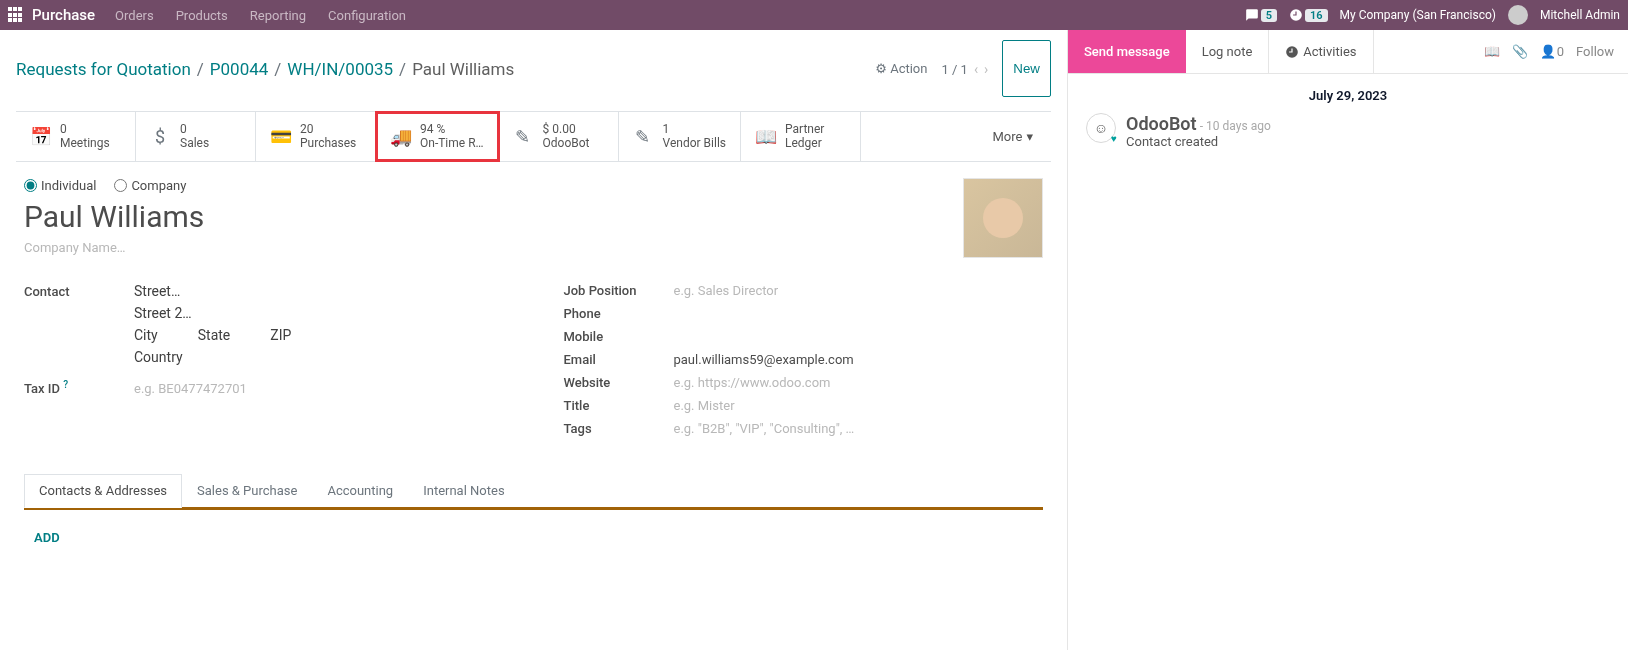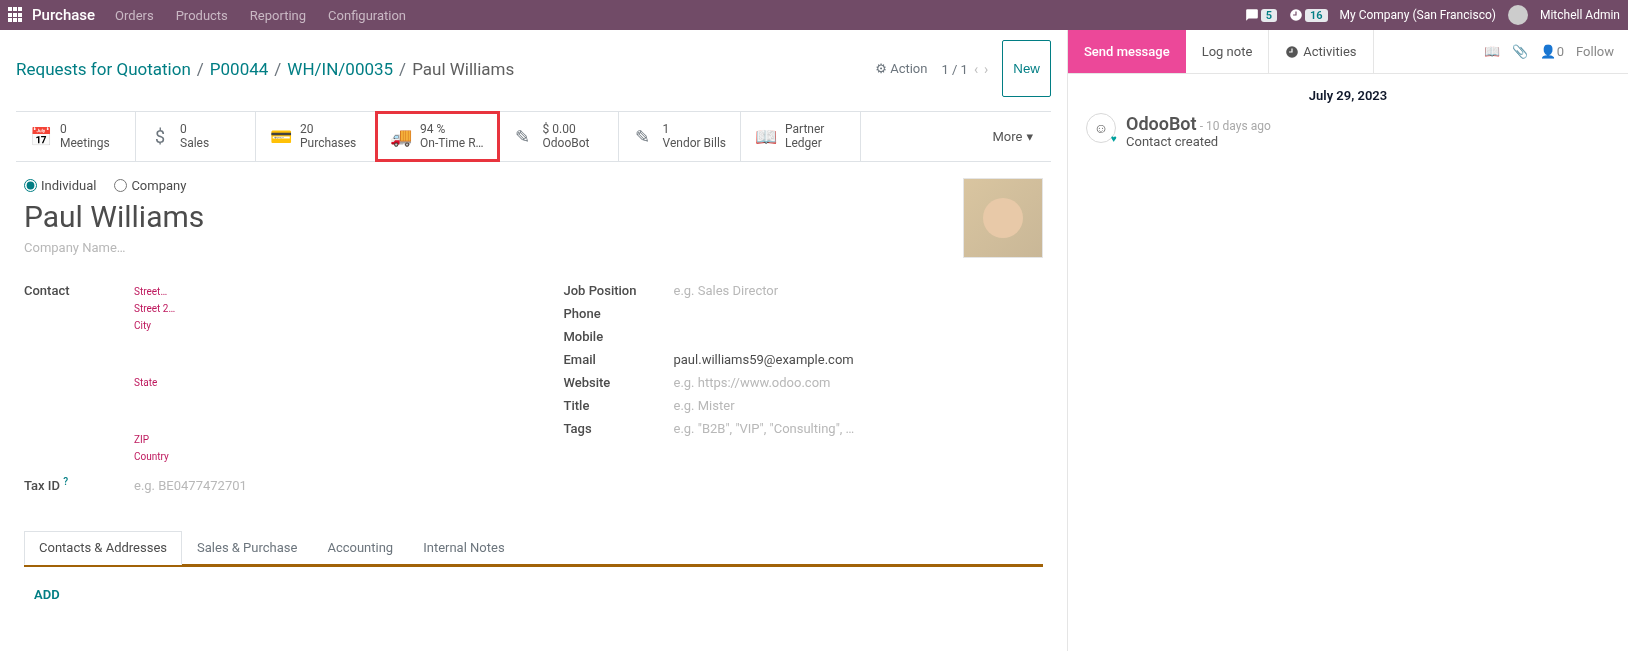--- a/index.html
+++ b/index.html
@@ -36,22 +36,22 @@
 .radio-row { display: flex; align-items: center; gap: 18px; font-size: 13px; margin-bottom: 6px; }
 .radio-row label { display: flex; align-items: center; gap: 4px; }
 .contact-name { font-size: 30px; color: #4c4c4c; margin: 4px 0 6px; font-weight: 400; }
 .company-name-ph { color: #b8b8b8; font-size: 13px; margin-bottom: 28px; }
 .two-col { display: flex; gap: 60px; }
 .col { flex: 1; }
 .field-row { display: flex; margin-bottom: 8px; font-size: 13px; align-items: baseline; }
 .field-row .label { width: 110px; color: #4c4c4c; font-weight: 500; }
 .field-row .val { color: #4c4c4c; }
 .field-row .placeholder { color: #b8b8b8; }
-.address-block .subrow { color: #be185d; font-size: 10px; margin-bottom: 6px; }
-.address-grid { display: flex; gap: 40px; flex-direction: column; }
+.address-block .subrow { color: #404040; font-size: 14px; margin-bottom: 6px; }
+.address-grid { display: flex; gap: 40px; }
 .photo { width: 80px; height: 80px; background: linear-gradient(135deg,#d9c5a0 0%, #c9b797 100%); border: 1px solid #e5e5e5; float: right; margin: 0 0 10px 10px; display: flex; align-items: center; justify-content: center; }
 .photo .person { width: 40px; height: 40px; border-radius: 50%; background: #e8c9a8; position: relative; overflow: visible;}
 .tabs { display: flex; border-bottom: 3px solid #a16207; margin-top: 30px; }
 .tab { padding: 8px 14px; border: 1px solid transparent; font-size: 13px; color: #6c757d; cursor: pointer; }
 .tab.active { border: 1px solid #dee2e6; border-bottom-color: #fff; margin-bottom: -1px; color: #4c4c4c; background: #fff; }
 .tab-content { padding: 20px 10px 60px; }
 .add-link { color: #017e84; font-weight: 600; font-size: 13px; cursor: pointer; }
 .right-toolbar { display: flex; align-items: center; border-bottom: 1px solid #e5e5e5; height: 44px; }
 .rt-btn { padding: 0 16px; height: 100%; display: flex; align-items: center; font-size: 13px; cursor: pointer; }
 .rt-btn.primary { background: #ec4899; color: #fff; font-weight: 500; }

